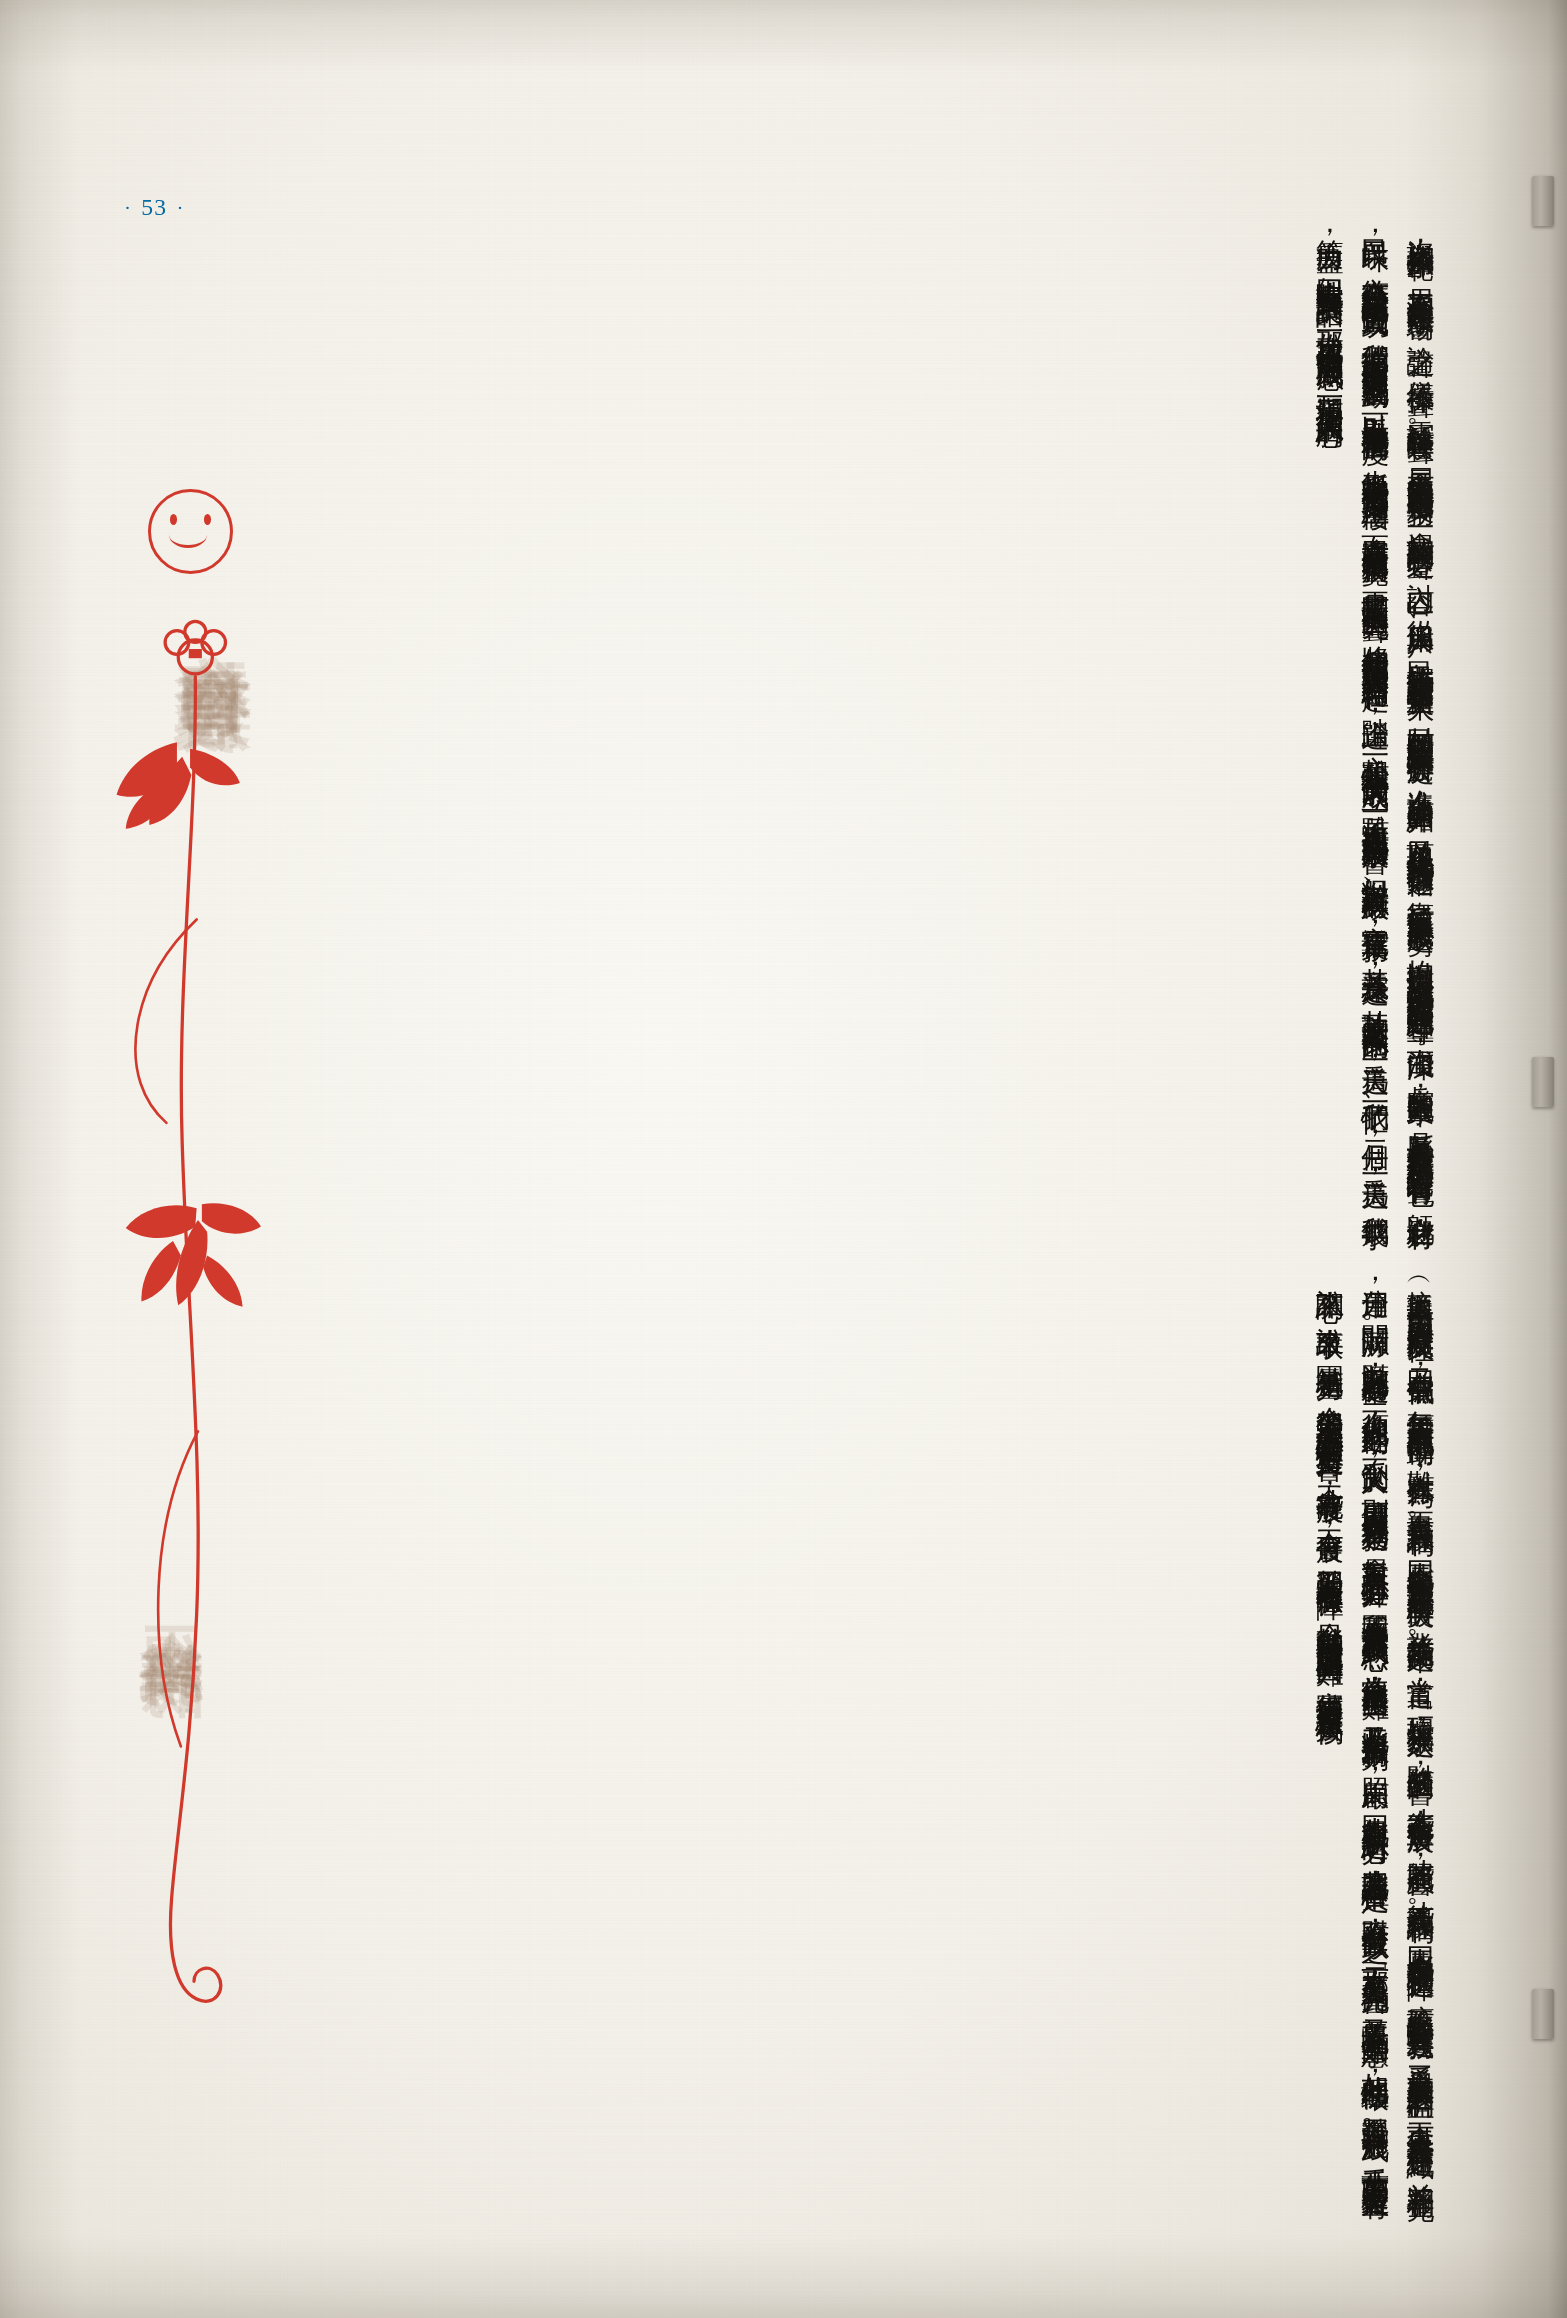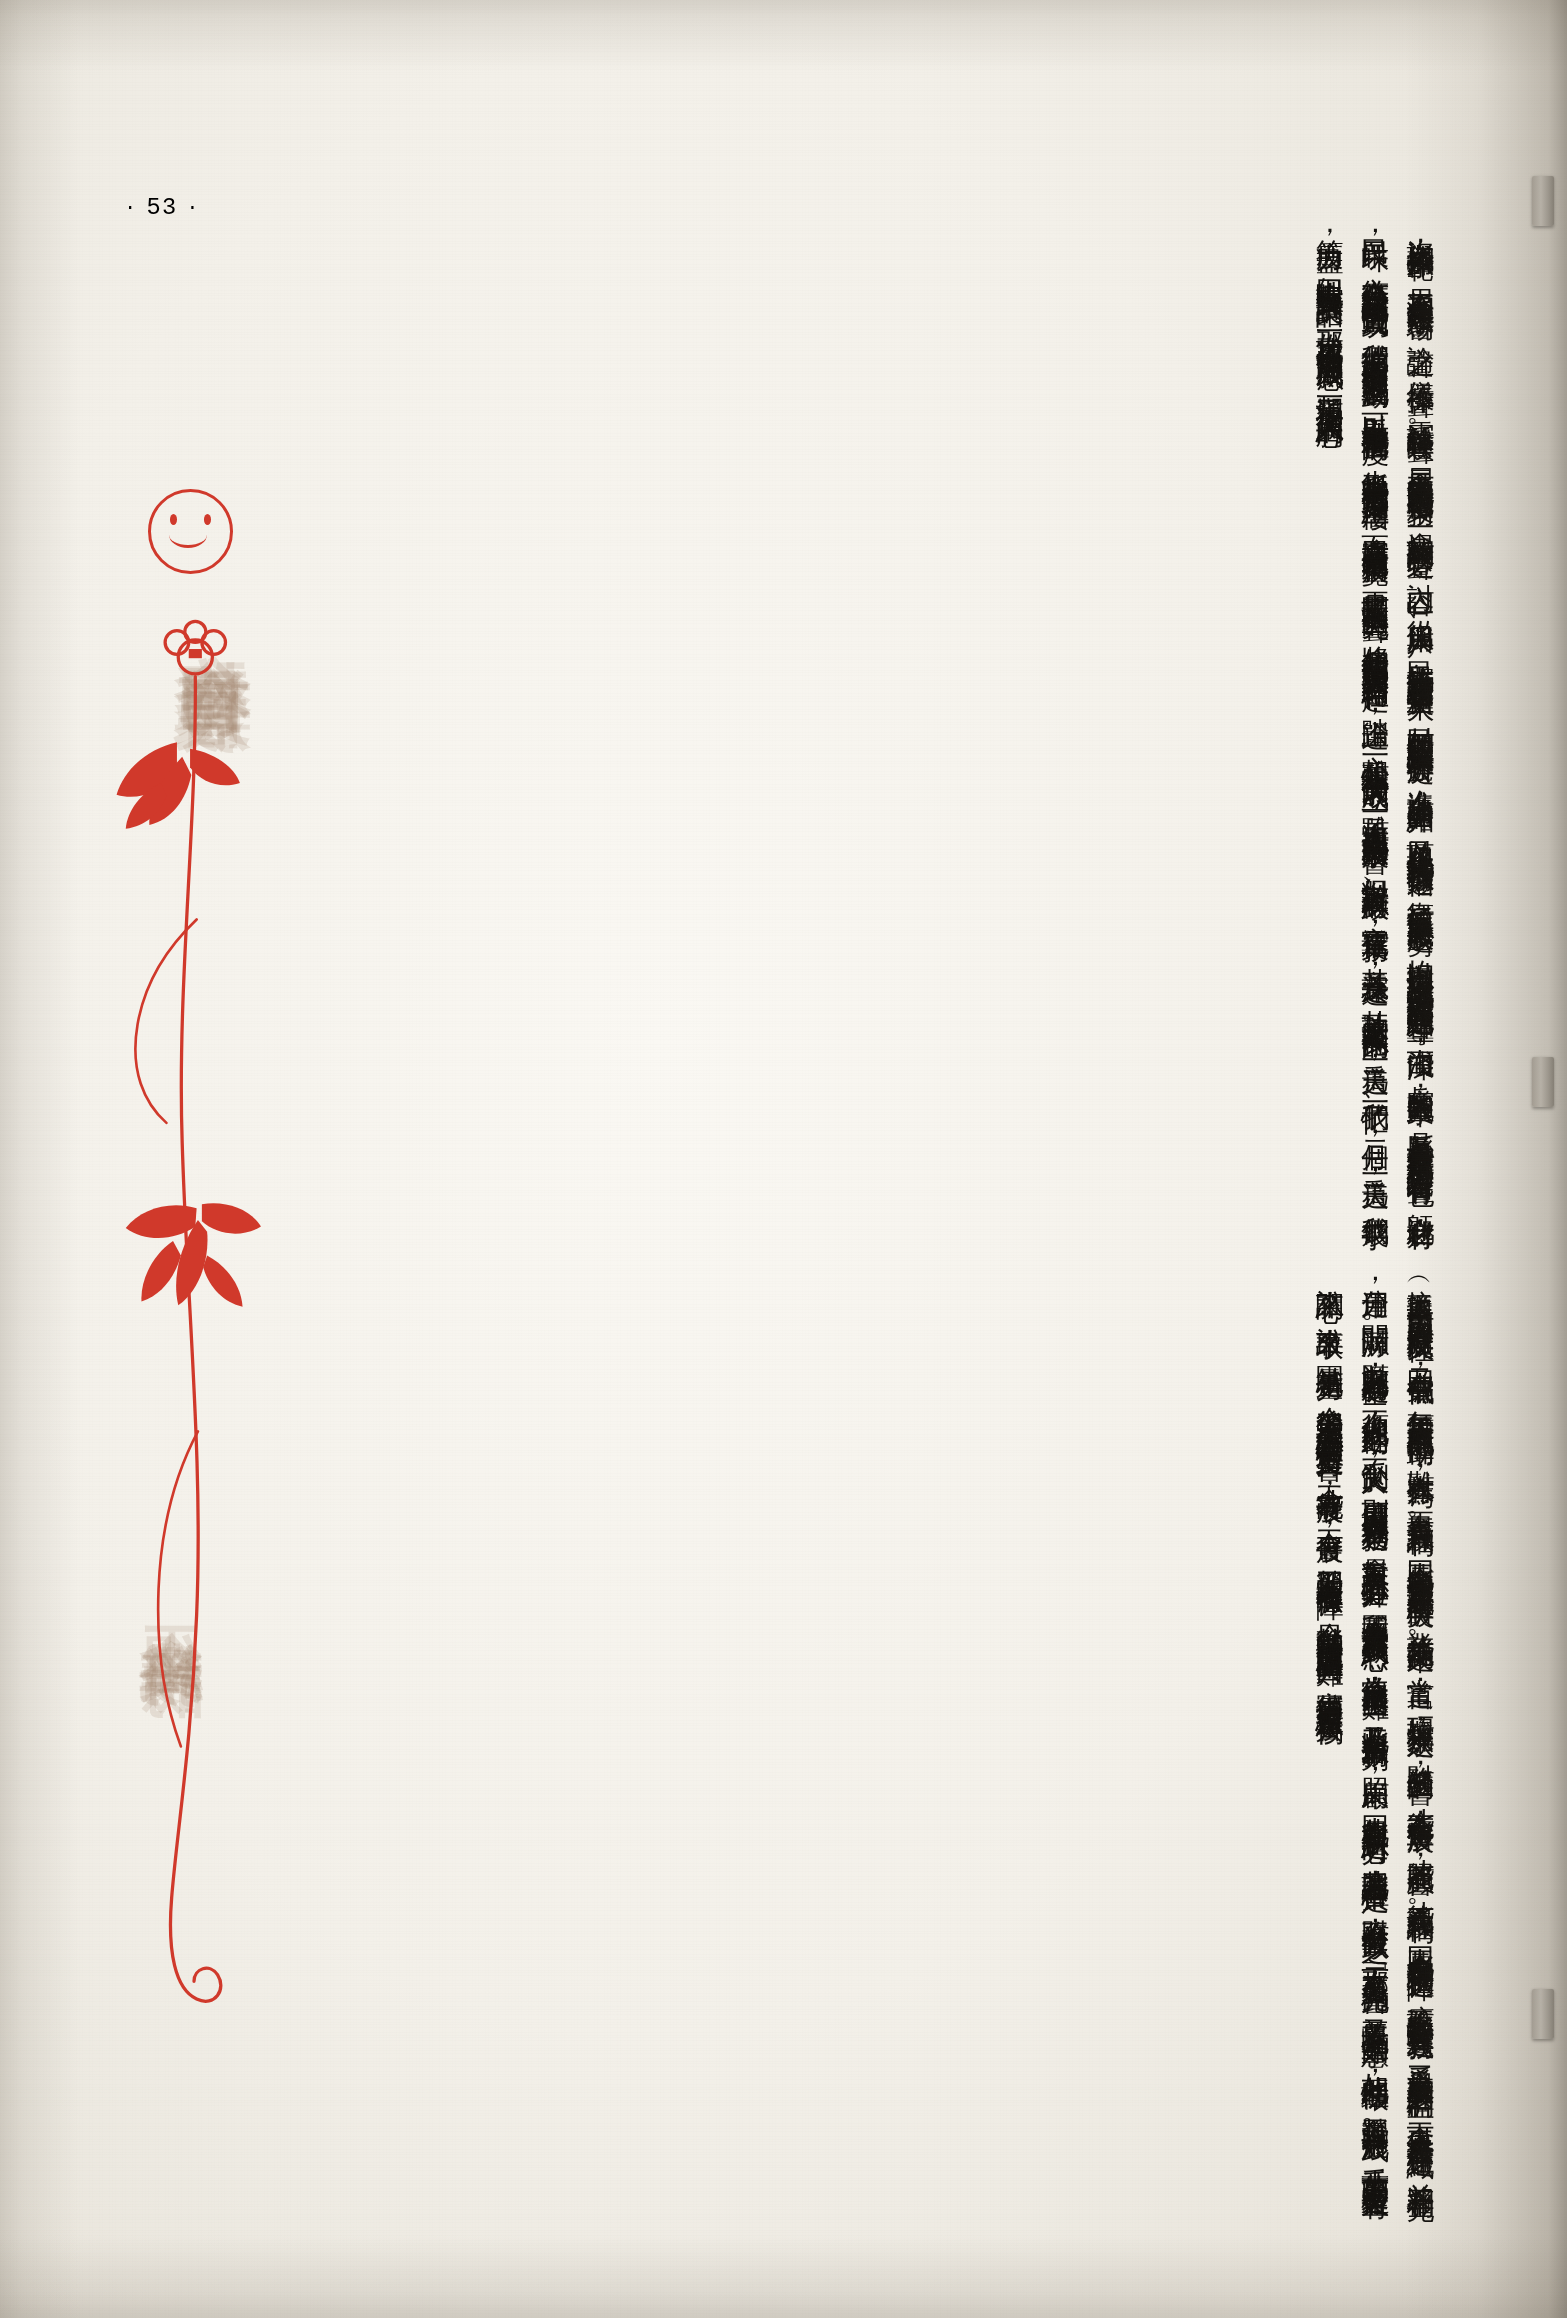--- a/index.html
+++ b/index.html
@@ -89,23 +89,23 @@
   }
   .bleed.b1 { top: 591px; left: 164px; height: 886px; }
   .bleed.b2 { top: 1576px; left: 131px; height: 656px; font-size: 63px; }
 
   
   .folio {
     position: absolute;
     top: 194px;
     left: 115px;
     font-size: 23.6px;
-    color: #000000;
+    color: #0369a1;
     letter-spacing: 1.3px;
-    font-family: Liberation Mono, monospace;
+    font-family: Liberation Serif, serif;
   }
   .folio .dot { font-size: 19.7px; vertical-align: 1.3px; padding: 0 9.2px; }
 
   
   .vcol {
     position: absolute;
     writing-mode: vertical-rl;
     text-orientation: upright;
     font-family: "DejaVu Serif", "Liberation Serif", serif;
     color: #14120f;

